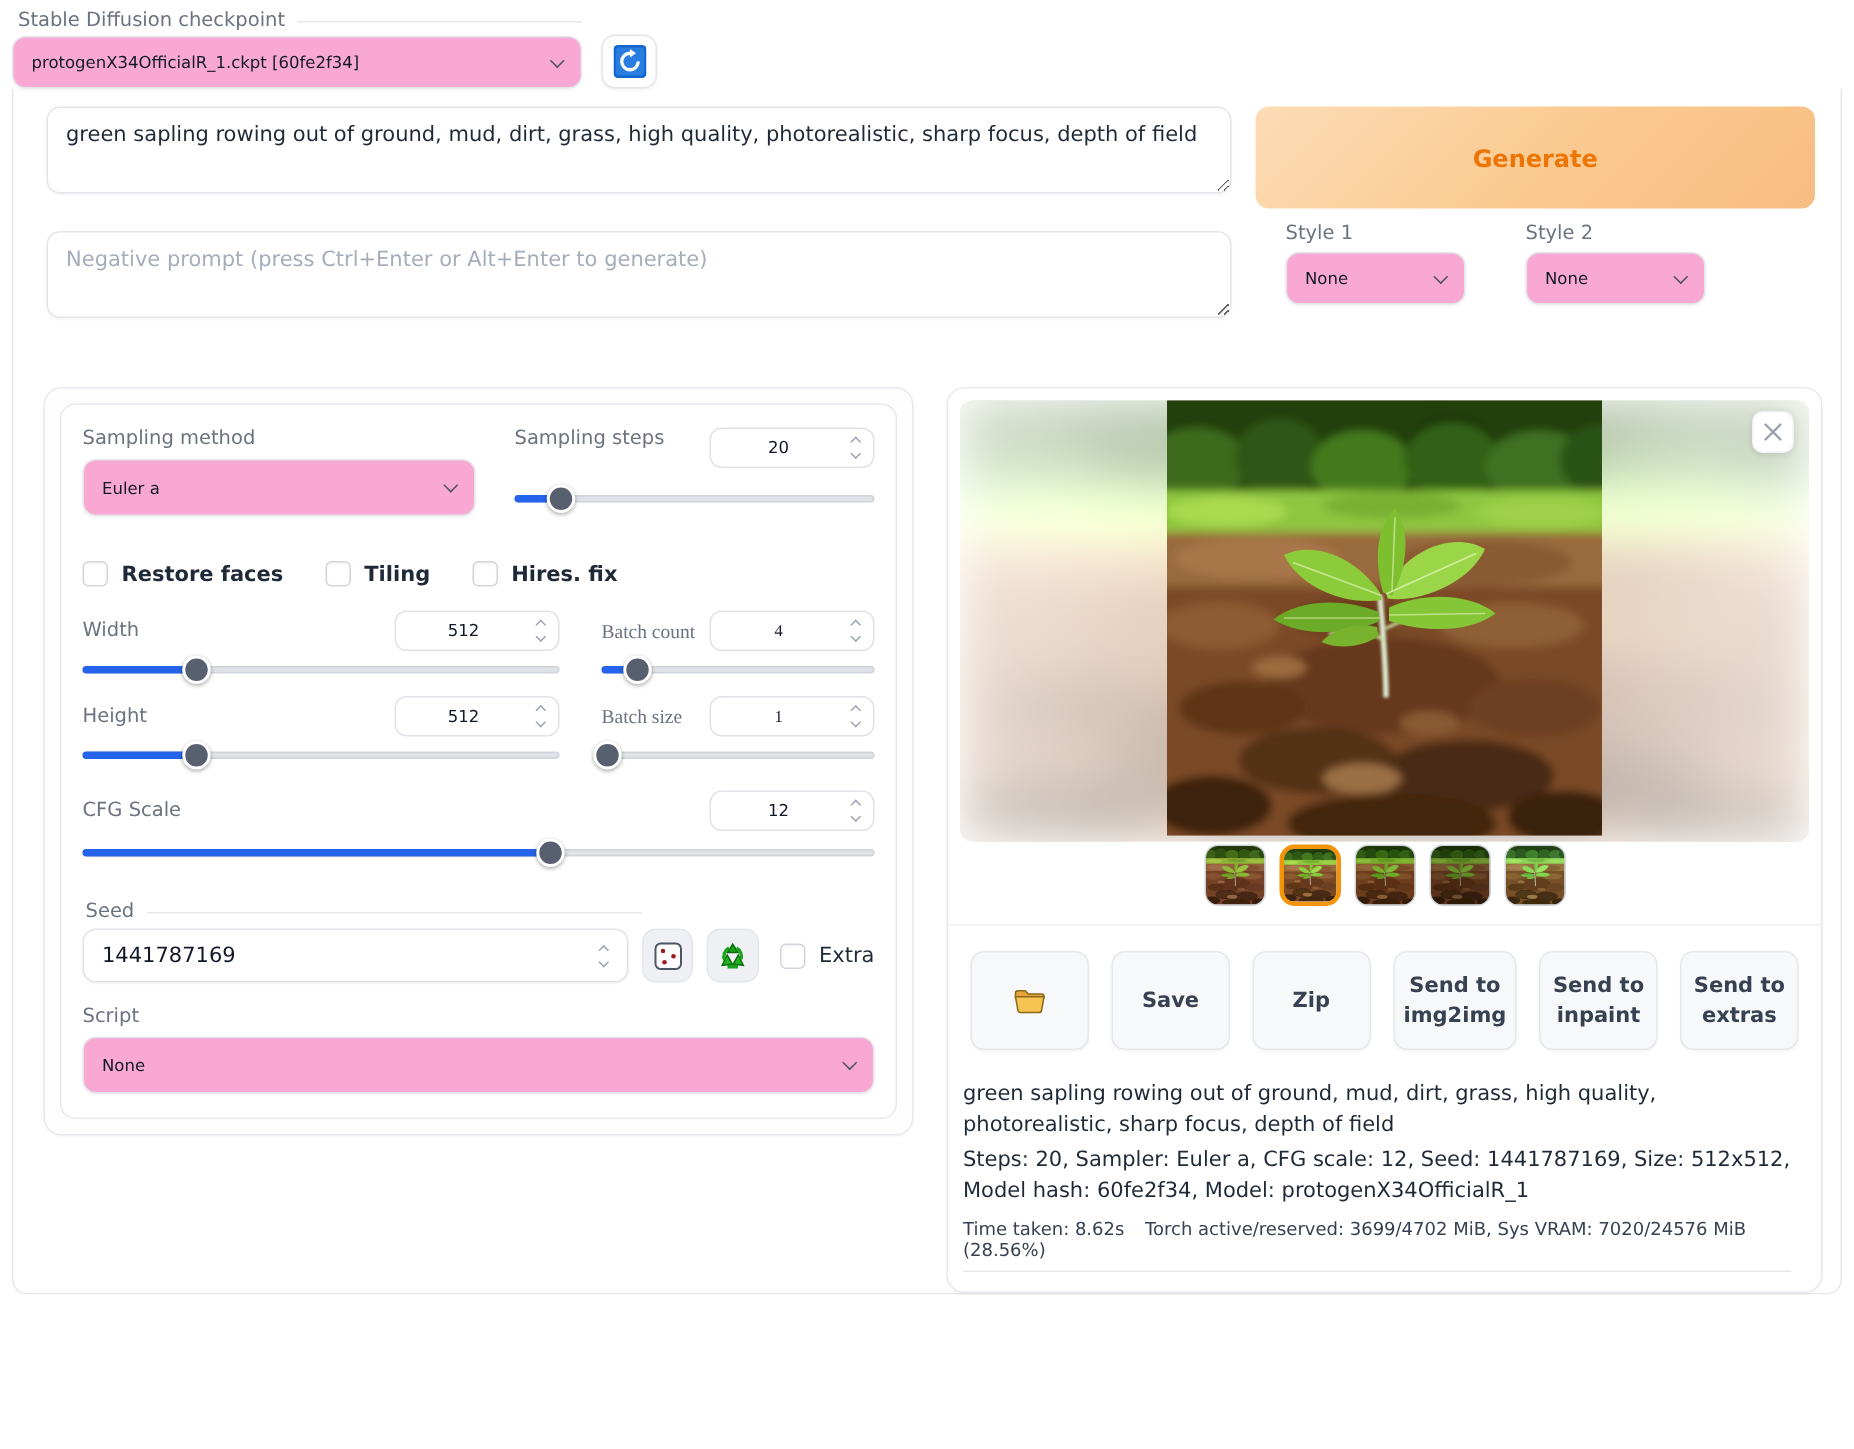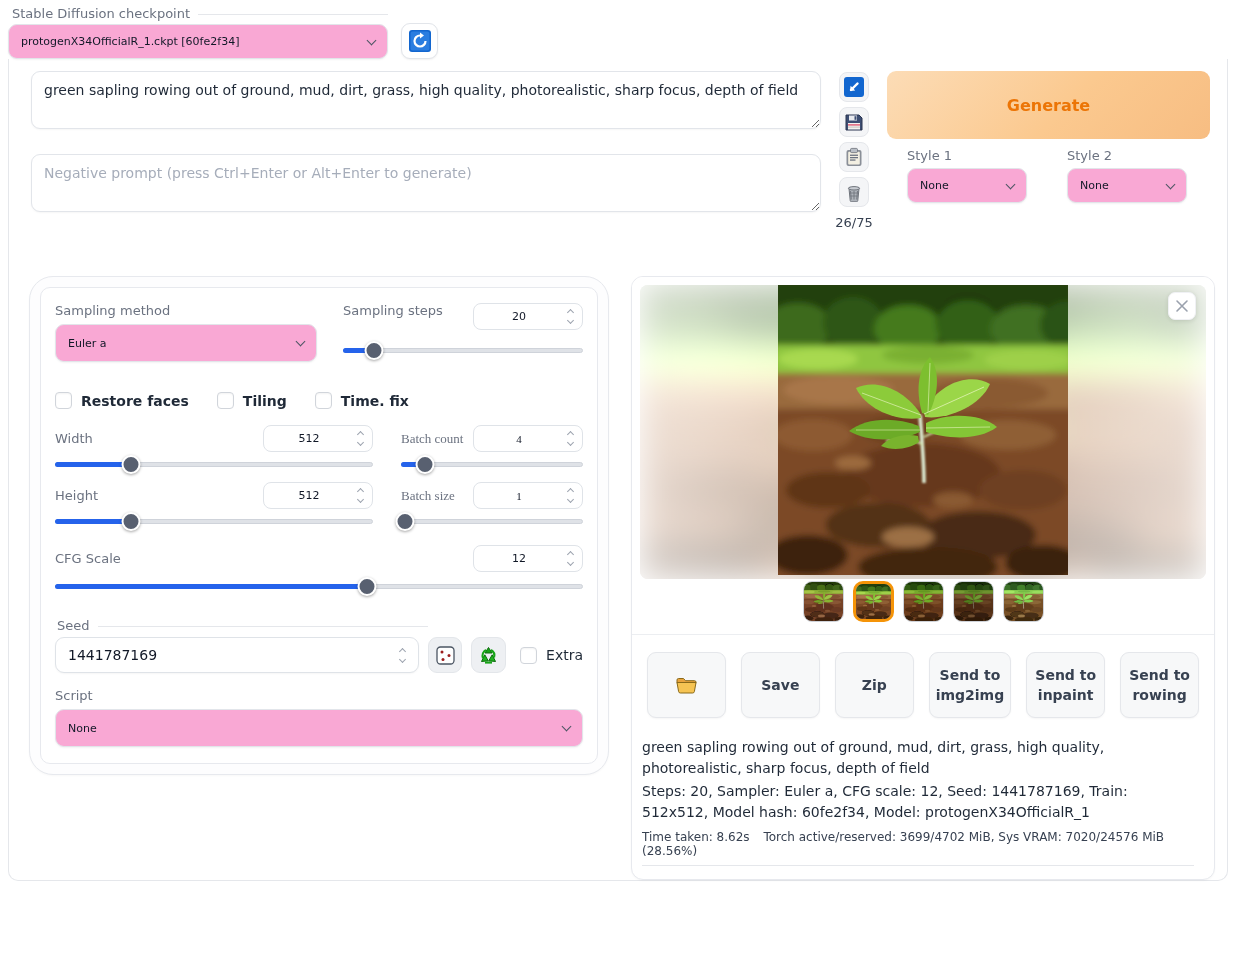--- a/index.html
+++ b/index.html
@@ -46,21 +46,21 @@
   .generate { width:100%; height:68px; border:none; border-radius:9px; cursor:pointer;
               background:linear-gradient(135deg,#fcdcb6 0%,#fbc98f 55%,#f7bd82 100%);
               color:#ec7506; font-weight:bold; font-size:16px; font-family:inherit; }
   .styles-row { display:flex; gap:40px; margin-top:9px; padding-left:20px; }
   .style-block { width:120px; }
   .style-label { font-size:13px; color:#6b7280; margin-bottom:5px; }
 
   
   .main-row { display:flex; gap:22px; padding:0 0 0 20px; margin-top:46px; align-items:flex-start; }
 
-  .settings-panel { width:580px; border:1px solid #e7e9ee; border-radius:24px; padding:10px; background:#fdfdfe;
+  .settings-panel { width:580px; border:1px solid #e7e9ee; border-radius:12px; padding:10px; background:#fdfdfe;
                     box-shadow:0 1px 2px rgba(0,0,0,.03); }
   .form-box { border:1px solid #e7e9ee; border-radius:10px; padding:15px 14px 16px; background:#fff; }
 
   .label { font-size:13px; color:#6b7280; }
   .row1 { display:flex; gap:26px; }
   .method-block { width:262px; }
   .steps-block { flex:1; }
   .steps-head { display:flex; align-items:flex-start; justify-content:space-between; }
   .numbox { display:flex; align-items:center; width:110px; height:27px; background:#fff; border:1px solid #dfe3e8;
             border-radius:8px; }
@@ -278,43 +278,20 @@
   </div>
 
 
   <div class="content">
 
     <div class="top-row">
       <div class="prompt-col">
         <textarea spellcheck="false" style="">green sapling rowing out of ground, mud, dirt, grass, high quality, photorealistic, sharp focus, depth of field</textarea>
         <textarea spellcheck="false" placeholder="Negative prompt (press Ctrl+Enter or Alt+Enter to generate)" style=""></textarea>
       </div>
-      <div class="tool-col">
-        <div class="mini-btn">
-          <svg width="20" height="20" viewBox="0 0 20 20">
-              <use href="#ic-arrow-dl"></use>
-            </svg>
-        </div>
-        <div class="mini-btn">
-          <svg width="20" height="20" viewBox="0 0 20 20">
-              <use href="#ic-floppy"></use>
-            </svg>
-        </div>
-        <div class="mini-btn">
-          <svg width="20" height="20" viewBox="0 0 20 20">
-              <use href="#ic-clipboard"></use>
-            </svg>
-        </div>
-        <div class="mini-btn">
-          <svg width="20" height="20" viewBox="0 0 20 20">
-              <use href="#ic-trash"></use>
-            </svg>
-        </div>
-        <div class="counter">26/75</div>
-      </div>
       <div class="gen-col">
         <button class="generate">Generate</button>
         <div class="styles-row">
           <div class="style-block">
             <div class="style-label">Style 1</div>
             <div class="select">
               <span class="stxt">None</span>
               <i class="chev"></i>
             </div>
           </div>
@@ -365,21 +342,21 @@
             <label class="check">
               <span class="box"></span>
               <span class="clabel">Restore faces</span>
             </label>
             <label class="check">
               <span class="box"></span>
               <span class="clabel">Tiling</span>
             </label>
             <label class="check">
               <span class="box"></span>
-              <span class="clabel">Time. fix</span>
+              <span class="clabel">Hires. fix</span>
             </label>
           </div>
 
           <div class="dims-grid">
             <div class="dcol-l">
               <div class="dim-row">
                 <div class="label">Width</div>
                 <div class="numbox">
                   <span class="numval">512</span>
                   <span class="spin">
@@ -550,26 +527,26 @@
         <div class="out-buttons">
           <button class="out-btn">
             <svg width="23" height="23" viewBox="0 0 23 23">
                 <use href="#ic-folder"></use>
               </svg>
           </button>
           <button class="out-btn">Save</button>
           <button class="out-btn">Zip</button>
           <button class="out-btn">Send to img2img</button>
           <button class="out-btn">Send to inpaint</button>
-          <button class="out-btn">Send to rowing</button>
+          <button class="out-btn">Send to extras</button>
         </div>
 
         <div class="out-info">
           <div class="info-prompt">green sapling rowing out of ground, mud, dirt, grass, high quality, photorealistic, sharp focus, depth of field</div>
-          <div class="info-params">Steps: 20, Sampler: Euler a, CFG scale: 12, Seed: 1441787169, Train: 512x512, Model hash: 60fe2f34, Model: protogenX34OfficialR_1</div>
+          <div class="info-params">Steps: 20, Sampler: Euler a, CFG scale: 12, Seed: 1441787169, Size: 512x512, Model hash: 60fe2f34, Model: protogenX34OfficialR_1</div>
           <div class="info-time">
             <span>Time taken: 8.62s</span>
             <span>Torch active/reserved: 3699/4702 MiB, Sys VRAM: 7020/24576 MiB (28.56%)</span>
           </div>
           <hr class="info-divider">
         </div>
       </div>
 
     </div>
   </div>

